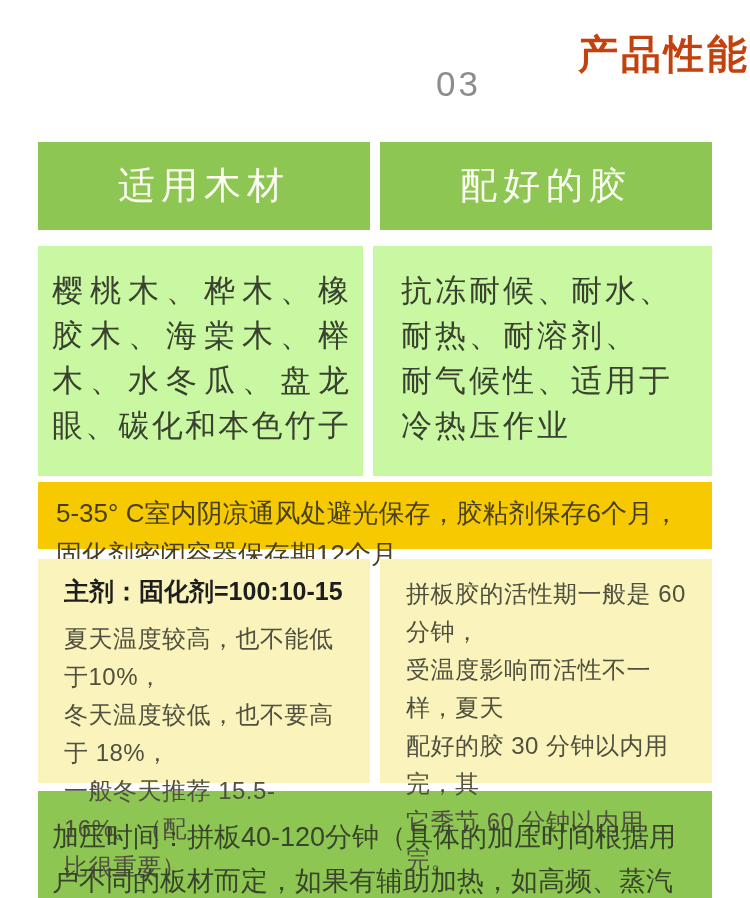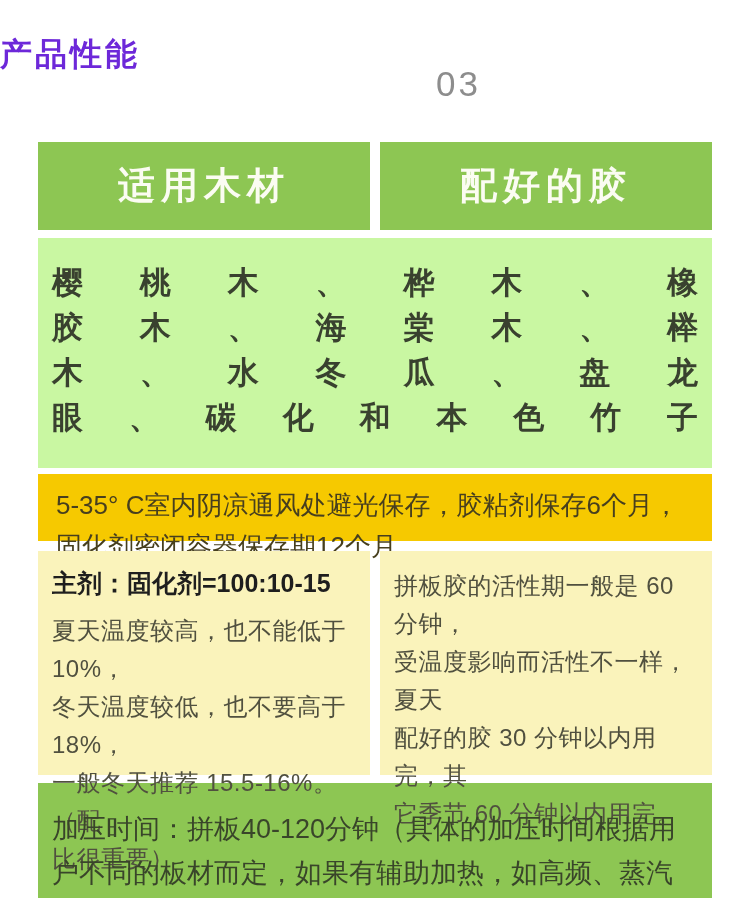--- a/index.html
+++ b/index.html
@@ -16,41 +16,41 @@
     margin:0 auto;
     background:#ffffff;
     overflow:hidden;
     font-family:"Liberation Sans","DejaVu Sans",sans-serif;
     color:#3a4038;
   }
   
   .title-block{position:relative;height:142px;}
   .title-block h1{
     padding-top:30px;
-    text-align:left;
-    font-size:32px;
+    text-align:right;
+    font-size:40px;
     line-height:48px;
     font-weight:bold;
     letter-spacing:3px;
-    color:#6d28d9;
+    color:#c2410c;
   }
   .section-num{
     position:absolute;
     left:436px;top:64px;
     font-size:35px;
     font-weight:200;
     letter-spacing:3px;
     color:#8d8d8d;
   }
   
   .content{margin:0 38px;}
   .row{display:flex;gap:10px;margin-bottom:8px;}
   .row .cell{flex:1;}
   
-  .head-row{margin-bottom:8px;font-weight:bold;}
+  .head-row{margin-bottom:16px;}
   .head-row .cell{
     height:88px;
     background:var(--green,#8dc653);
     display:flex;align-items:center;justify-content:center;
     color:#fbfcf2;
     font-size:37px;
     letter-spacing:6px;
   }
   
   .body-row{margin-bottom:6px;}
@@ -59,21 +59,20 @@
     background:var(--light-green,#c9f7a2);
     font-size:31px;
     line-height:45px;
     color:#39412f;
     padding:22px 14px;
     white-space:pre-line;
   }
   .body-row .cell.justify-last{
     text-align:justify;
     text-align-last:justify;
-    font-weight:bold;
   }
   .body-row .cell.loose{
     letter-spacing:3px;
     padding-left:28px;
   }
   
   .banner{white-space:pre-line;}
   .banner.yellow{
     height:67px;
     background:var(--yellow,#f6c900);
@@ -81,21 +80,21 @@
     font-size:26px;
     line-height:41px;
     padding:11px 18px;
     margin-bottom:10px;
   }
   
   .ratio-row{margin-bottom:8px;}
   .ratio-row .cell{
     height:224px;
     background:var(--pale-yellow,#faf3bb);
-    padding:16px 14px;
+    padding:16px 26px;
   }
   .ratio-row h2{
     font-size:25px;
     font-weight:bold;
     color:#1e1e1e;
     white-space:nowrap;
     margin-bottom:12px;
   }
   .ratio-row p{
     font-size:24px;
@@ -129,20 +128,24 @@
     <div class="row head-row">
       <div class="cell">适用木材</div>
       <div class="cell">配好的胶</div>
     </div>
 
     <div class="row body-row">
       <div class="cell justify-last">樱桃木、桦木、橡
 胶木、海棠木、榉
 木、水冬瓜、盘龙
 眼、碳化和本色竹子</div>
+      <div class="cell loose">抗冻耐候、耐水、
+耐热、耐溶剂、
+耐气候性、适用于
+冷热压作业</div>
     </div>
 
     <div class="banner yellow">5-35° C室内阴凉通风处避光保存，胶粘剂保存6个月，
 固化剂密闭容器保存期12个月</div>
 
     <div class="row ratio-row">
       <div class="cell">
         <h2>主剂：固化剂=100:10-15</h2>
         <p>夏天温度较高，也不能低于10%，
 冬天温度较低，也不要高于 18%，

